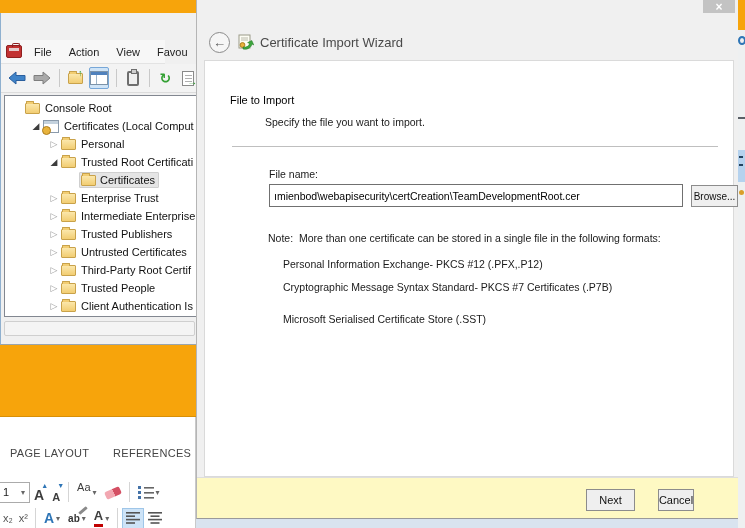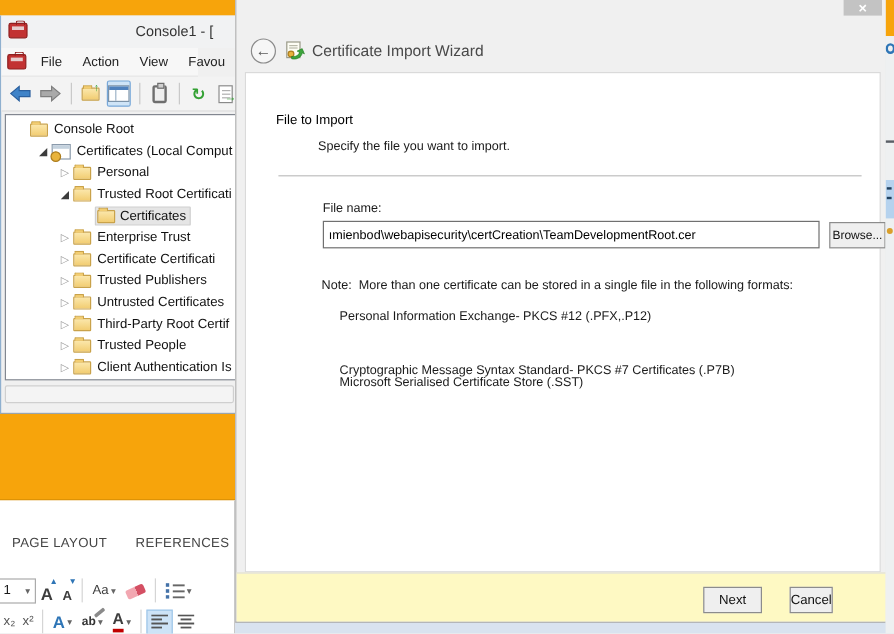--- a/index.html
+++ b/index.html
@@ -86,21 +86,21 @@
   .wiz-heading{position:absolute;left:25px;top:33px;font-weight:normal;color:#000}
   .wiz-instruction{position:absolute;left:60px;top:55px;color:#1a1a1a;font-size:10.5px}
   .wiz-rule{position:absolute;left:27px;top:85px;width:486px;height:1px;background:#bfbfbf}
   .fn-label{position:absolute;left:64px;top:107px;font-size:10.5px}
   .fn-input{position:absolute;left:64px;top:123px;width:414px;height:23px;border:1px solid #707070;
     font-family:"Liberation Sans","DejaVu Sans",sans-serif;font-size:10.5px;padding:0 4px;color:#000;background:#fff}
   .browse-btn{position:absolute;left:486px;top:124px;width:47px;height:22px;background:#efefef;
     border:1px solid #8c8c8c;font-size:10px;display:flex;align-items:center;justify-content:center;color:#111}
   .wiz-note{position:absolute;left:63px;top:171px;font-size:10.5px;white-space:pre}
   .fmt-0{position:absolute;left:78px;top:197px;font-size:10.5px}
-  .fmt-1{position:absolute;left:78px;top:242px;font-size:10.5px}
+  .fmt-1{position:absolute;left:78px;top:220px;font-size:10.5px}
   .fmt-2{position:absolute;left:78px;top:252px;font-size:10.5px}
   .wiz-footer{position:absolute;left:0;top:477px;width:542px;height:42px;background:#fef9c3;border-top:1px solid #dedede}
   .wiz-btn{position:absolute;top:11px;height:22px;background:#efefef;border:1px solid #8c8c8c;
     display:flex;align-items:center;justify-content:center;font-size:11px;color:#111}
   .btn-next{left:389px;width:49px}
   .btn-cancel{left:461px;width:36px}
 
   
   .rb-tab{position:absolute;top:30px;color:#454545;letter-spacing:.3px;white-space:nowrap}
   .rb-tab.t0{left:10px}.rb-tab.t1{left:113px}
@@ -128,24 +128,20 @@
   .subsup{font-size:11px;color:#555;padding:0 3px;align-self:center}
 </style>
 </head>
 <body>
 
 <div id="stage">
 
   <div class="abs" id="top-orange"></div>
 
   <div class="abs" id="console">
-    <div class="abs c-titlebar">
-      <span class="mmc-icon"></span>
-      <span class="abs c-title">Console1 - [</span>
-    </div>
     <div class="abs c-menubar">
       <span class="mmc-icon"></span>
       <span class="menu-item">File</span>
       <span class="menu-item">Action</span>
       <span class="menu-item">View</span>
       <span class="menu-item">Favou</span>
     </div>
     <div class="abs c-toolbar">
       <span class="tb-btn">
         <svg width="20" height="14" viewBox="0 0 20 14">
@@ -210,21 +206,21 @@
         </span>
       </div>
       <div class="trow d2">
         <span class="exp c">▷</span>
         <span class="folder-ico"></span>
         <span class="tlabel">Enterprise Trust</span>
       </div>
       <div class="trow d2">
         <span class="exp c">▷</span>
         <span class="folder-ico"></span>
-        <span class="tlabel">Certificate Certificati</span>
+        <span class="tlabel">Intermediate Enterprise</span>
       </div>
       <div class="trow d2">
         <span class="exp c">▷</span>
         <span class="folder-ico"></span>
         <span class="tlabel">Trusted Publishers</span>
       </div>
       <div class="trow d2">
         <span class="exp c">▷</span>
         <span class="folder-ico"></span>
         <span class="tlabel">Untrusted Certificates</span>
@@ -264,21 +260,21 @@
       </span>
       <span class="rb-btn">
         <span class="grow-a">A</span>
         <span class="caret-up">▲</span>
       </span>
       <span class="rb-btn">
         <span class="shrink-a">A</span>
         <span class="caret-dn">▼</span>
       </span>
       <span class="rb-sep"></span>
-      <span class="rb-btn" style="align-items:center">
+      <span class="rb-btn" style="align-items:flex-start">
         <span>Aa</span>
         <span class="dd-glyph">▾</span>
       </span>
       <span class="rb-btn" style="align-items:flex-end">
         <span class="eraser"></span>
       </span>
       <span class="rb-sep"></span>
       <span class="rb-btn" style="align-items:center">
         <svg width="16" height="14" viewBox="0 0 16 14">
           <rect x="0" y="1" width="3" height="3" fill="#4472a8"></rect>

